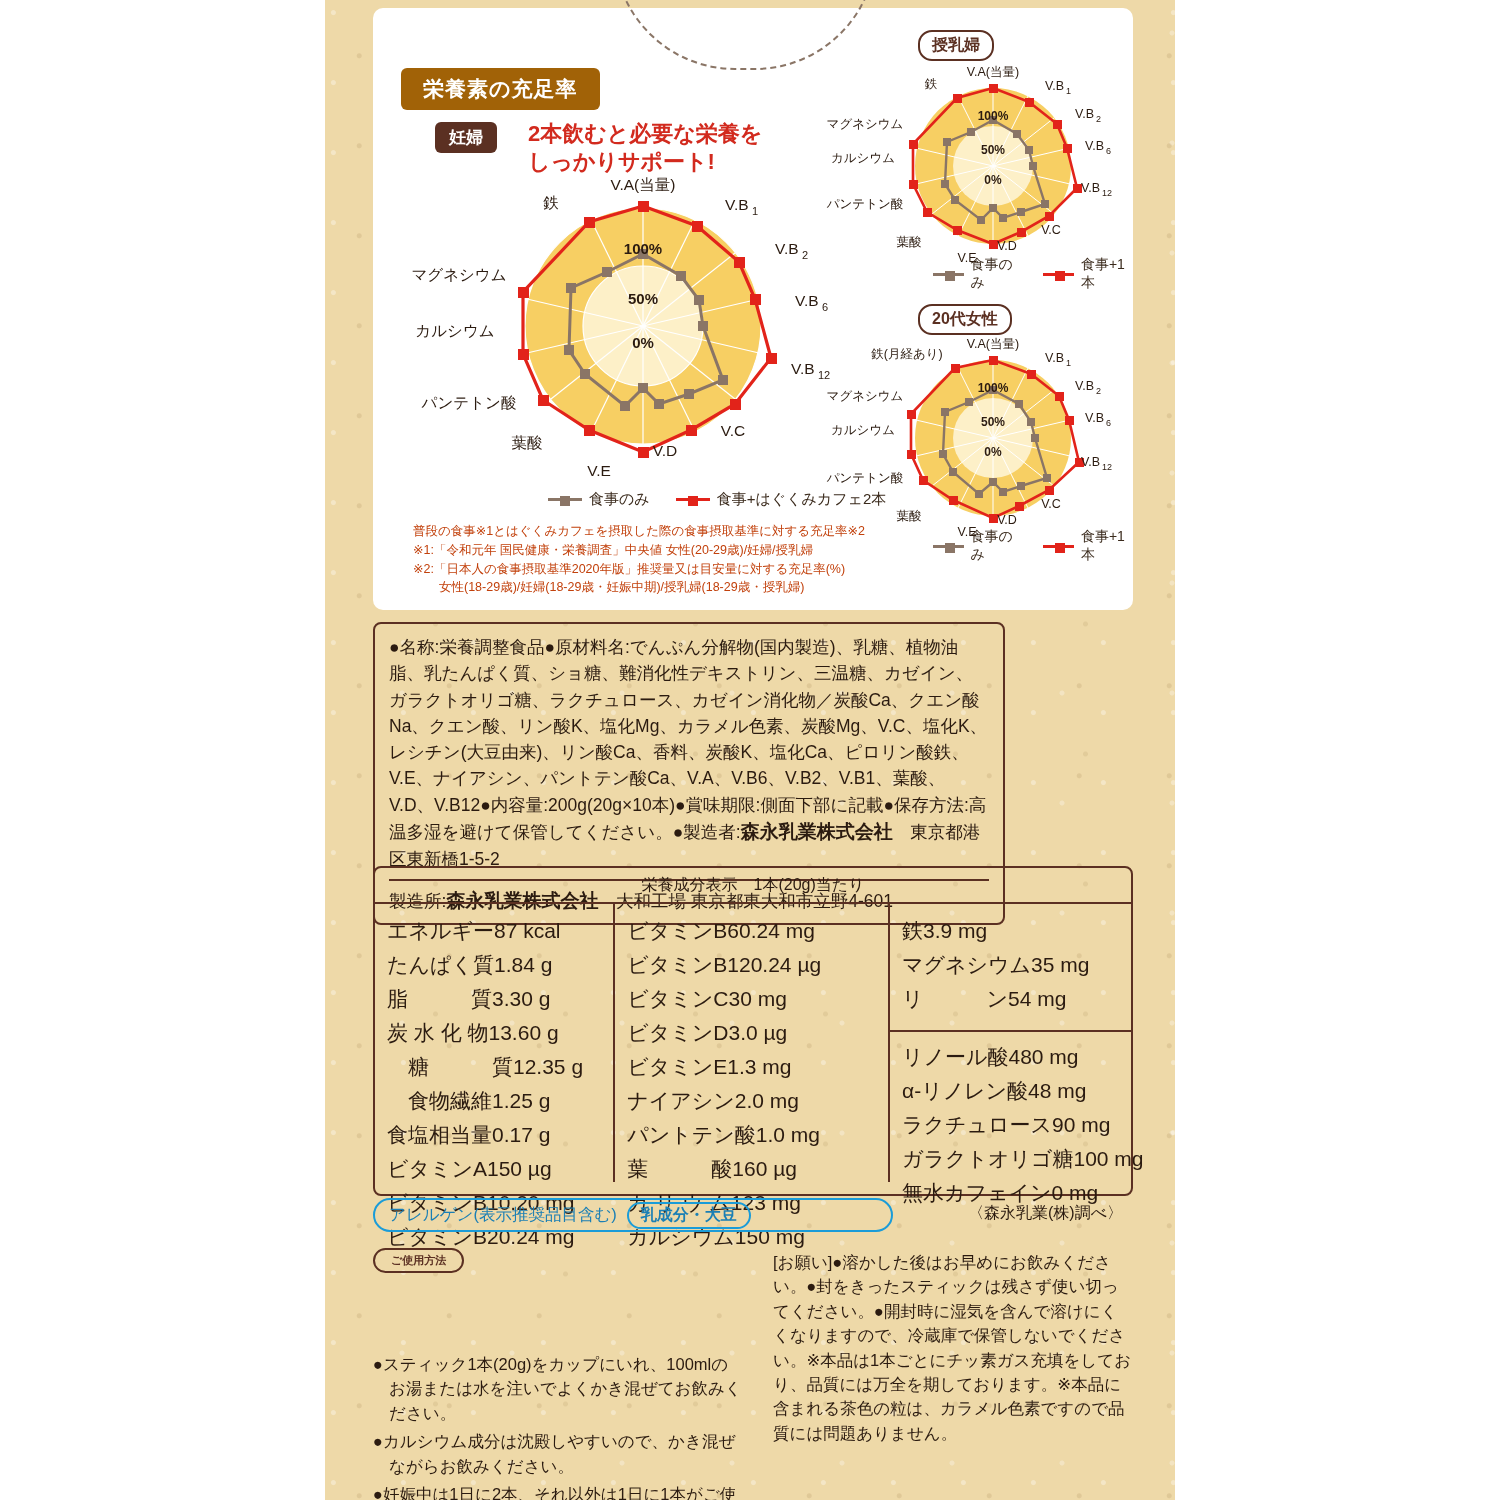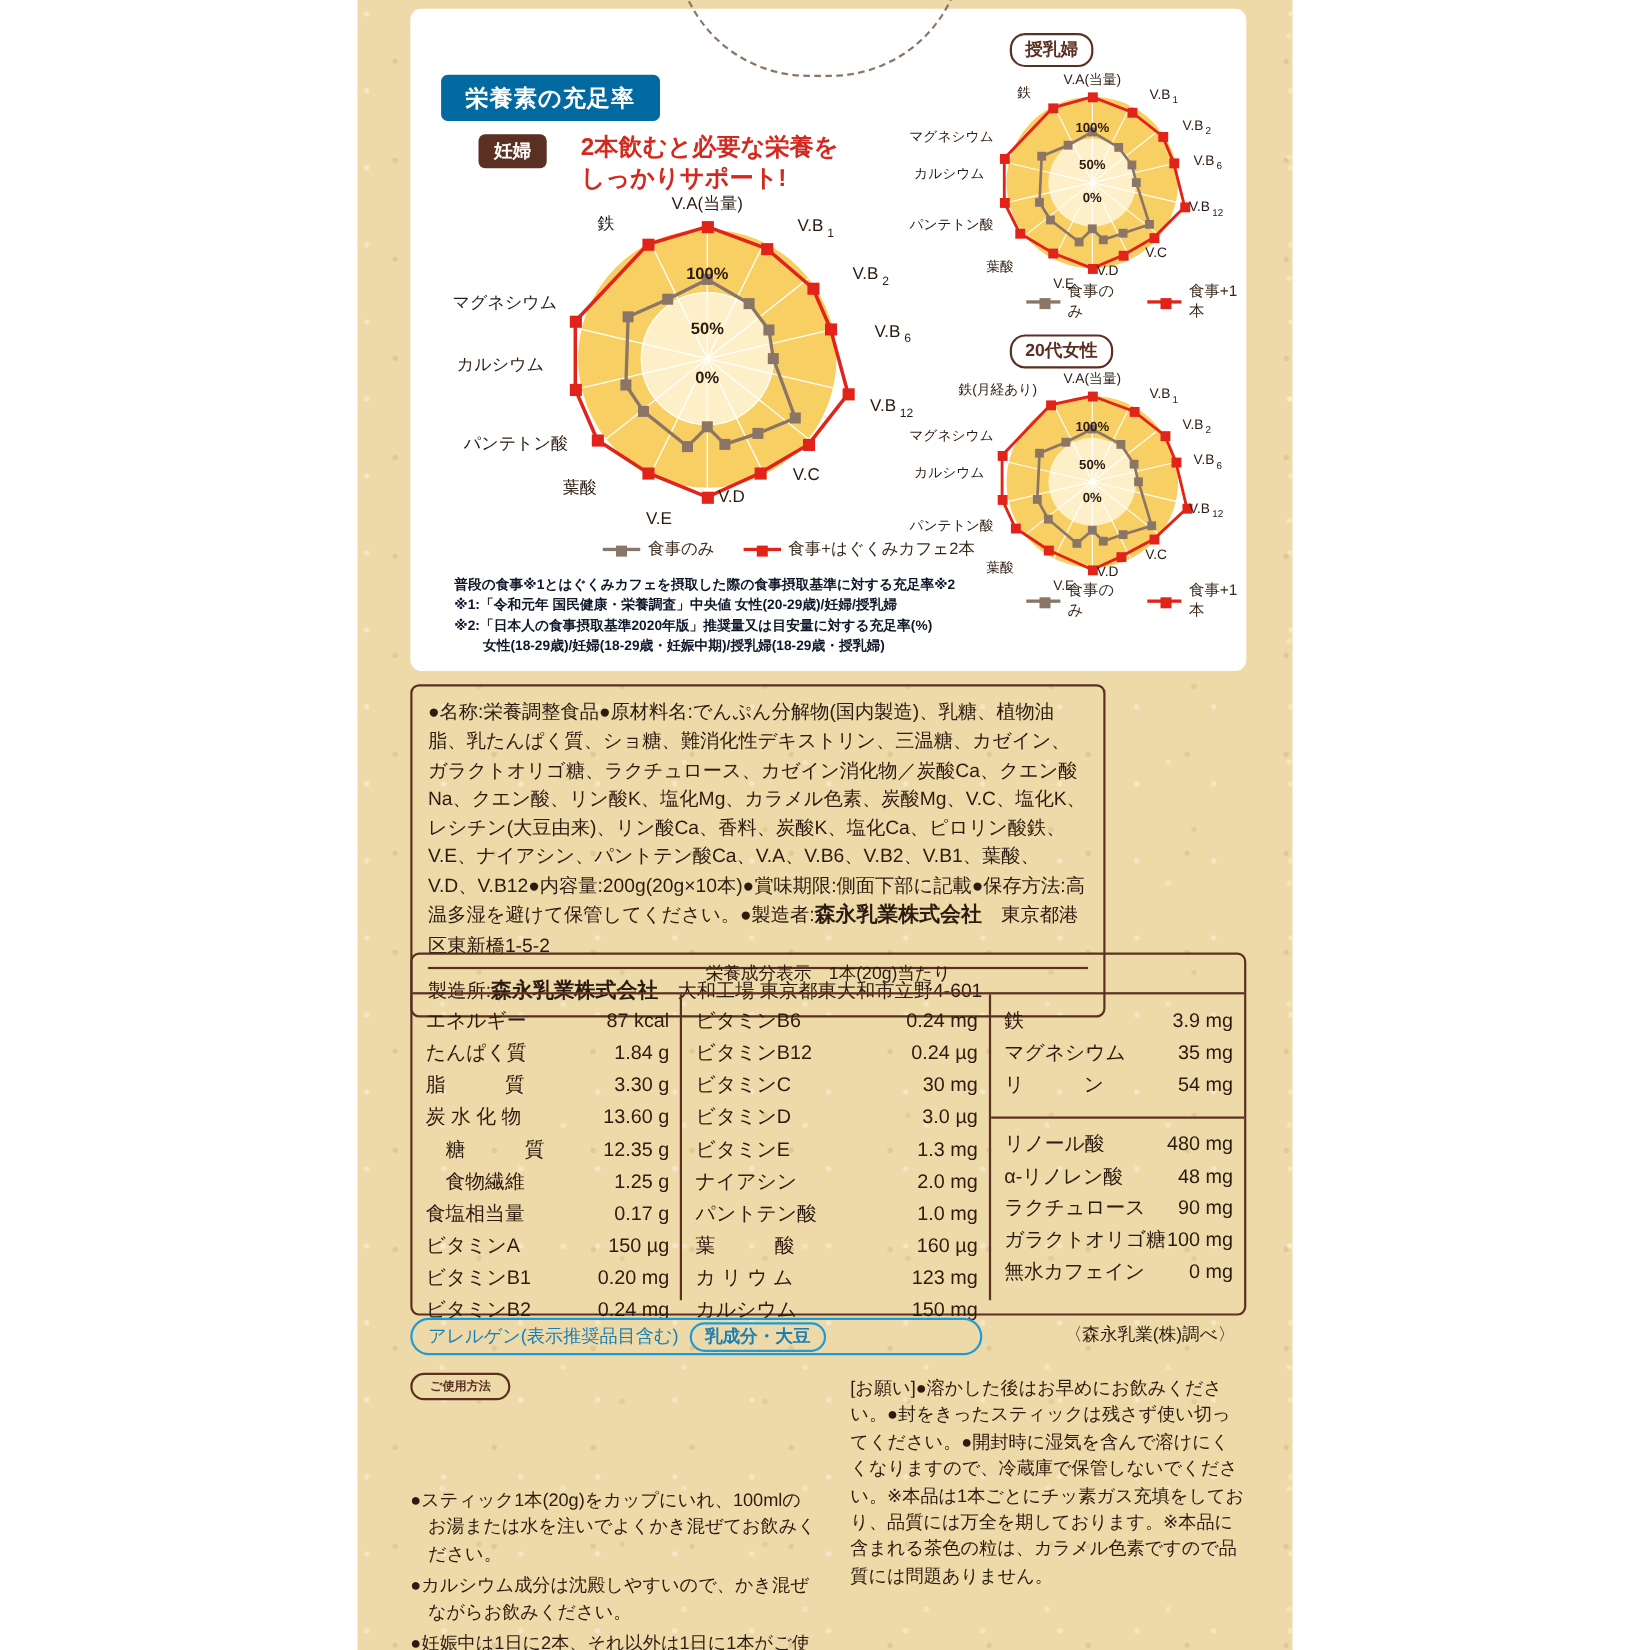--- a/index.html
+++ b/index.html
@@ -24,21 +24,21 @@
     position:absolute;left:18px;top:0px;width:814px;height:1500px;
   }
 
   
   .chart-panel{
     position:absolute;left:30px;top:8px;width:760px;height:602px;
     background:#ffffff;border-radius:10px;
   }
   .chart-title{
     position:absolute;left:28px;top:60px;
-    background:#0369a1;color:#fff;border-radius:6px;
+    background:#a16207;color:#fff;border-radius:6px;
     padding:7px 22px;font-size:21px;font-weight:bold;letter-spacing:1px;
   }
   .badge{
     display:inline-block;background:#5b3022;color:#fff;border-radius:6px;
     padding:4px 14px;font-size:17px;font-weight:bold;
   }
   .badge-outline{
     display:inline-block;border:2px solid #5b3022;color:#5b3022;background:#fff;
     border-radius:14px;padding:3px 12px;font-size:16px;font-weight:bold;
   }
@@ -57,21 +57,21 @@
   .legend .item{display:flex;align-items:center;gap:7px;}
   .lg-line{display:inline-block;width:34px;height:0;border-top:3px solid #8a7566;position:relative;}
   .lg-line.red{border-top-color:#e2231a;}
   .lg-line:after{
     content:"";position:absolute;left:12px;top:-5px;width:10px;height:10px;background:#8a7566;
   }
   .lg-line.red:after{background:#e2231a;}
 
   .footnote{
     position:absolute;left:40px;top:514px;width:700px;
-    font-size:12.5px;line-height:1.5;color:#0f172a;font-weight:bold;
+    font-size:12.5px;line-height:1.5;color:#c2410c;
   }
 
   
   .ing{
     position:absolute;left:30px;top:622px;width:632px;
     border:2px solid #5b3022;border-radius:8px;padding:10px 14px 8px 14px;
     box-sizing:border-box;color:#2b1b10;font-size:17.5px;line-height:1.5;
   }
   .ing .maker{font-weight:bold;font-size:19px;}
   .ing .sub{
@@ -87,21 +87,21 @@
   }
   .nut-h{
     text-align:center;font-size:16px;padding:7px 0 6px 0;
     border-bottom:2px solid #5b3022;font-weight:normal;
   }
   .nut-body{display:flex;height:278px;}
   .col{padding:10px 10px 0 12px;box-sizing:border-box;}
   .col1{width:255px;}
   .col2{width:294px;border-left:2px solid #5b3022;}
   .col3{width:243px;border-left:2px solid #5b3022;display:flex;flex-direction:column;}
-  .row{display:flex;justify-content:space-between;font-size:18px;line-height:1.62;white-space:nowrap;}
+  .row{display:flex;font-size:21px;line-height:1.62;white-space:nowrap;}
   .row .nm{letter-spacing:0px;}
   .row .vl{text-align:right;}
   .c3-top{padding-bottom:6px;}
   .c3-div{border-top:2px solid #5b3022;margin:8px -10px 8px -12px;}
   .sep-note{
     position:absolute;right:34px;top:1203px;font-size:16px;color:#2b1b10;
   }
 
   
   .allerg{

